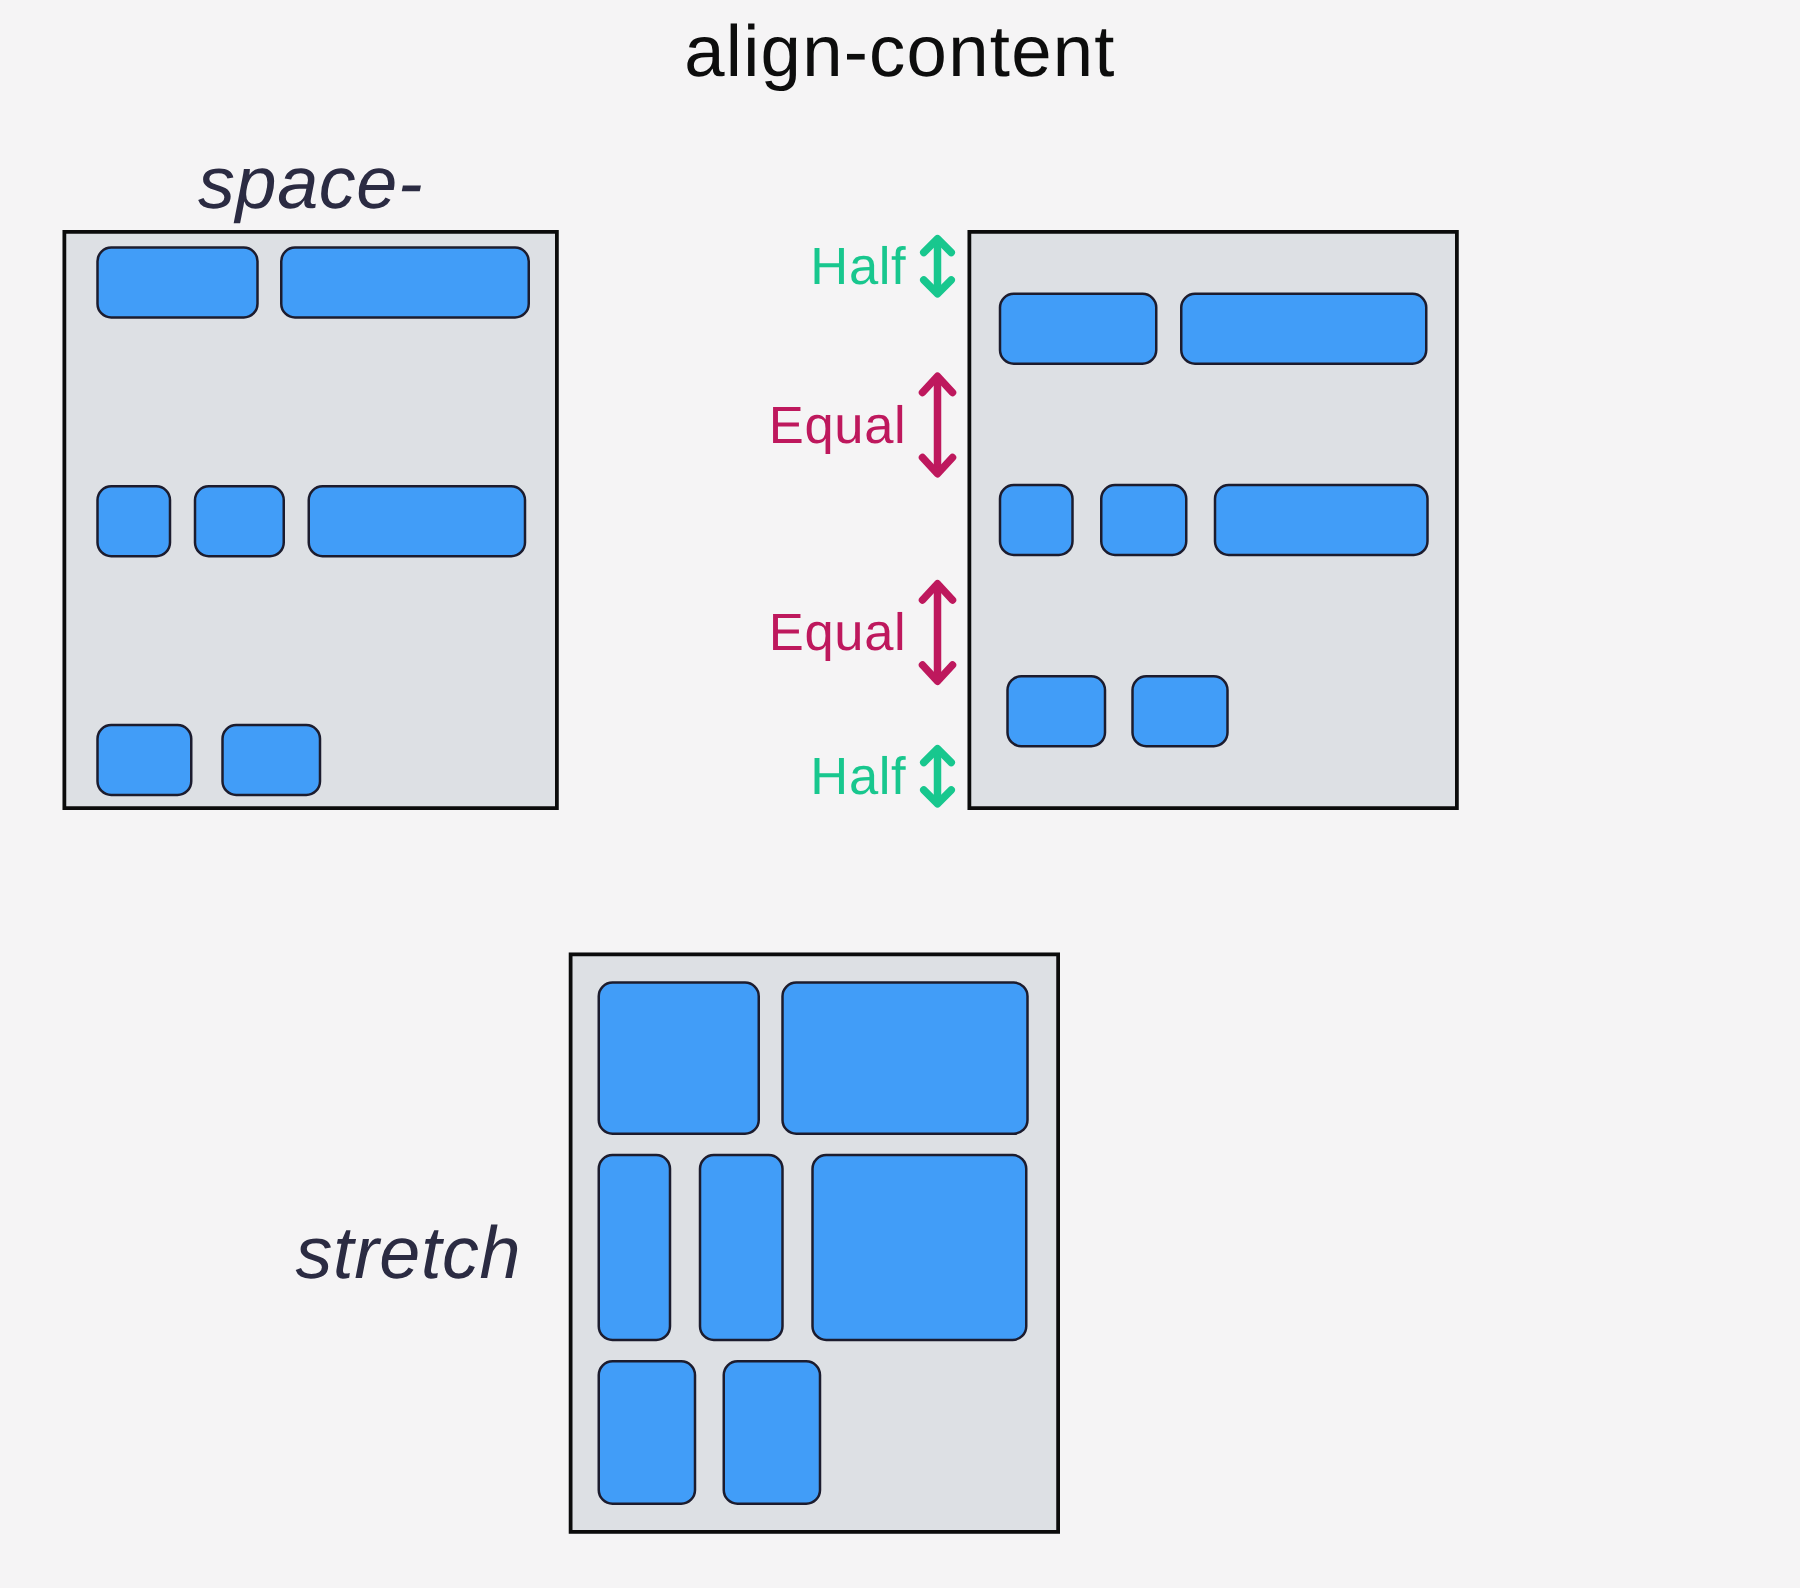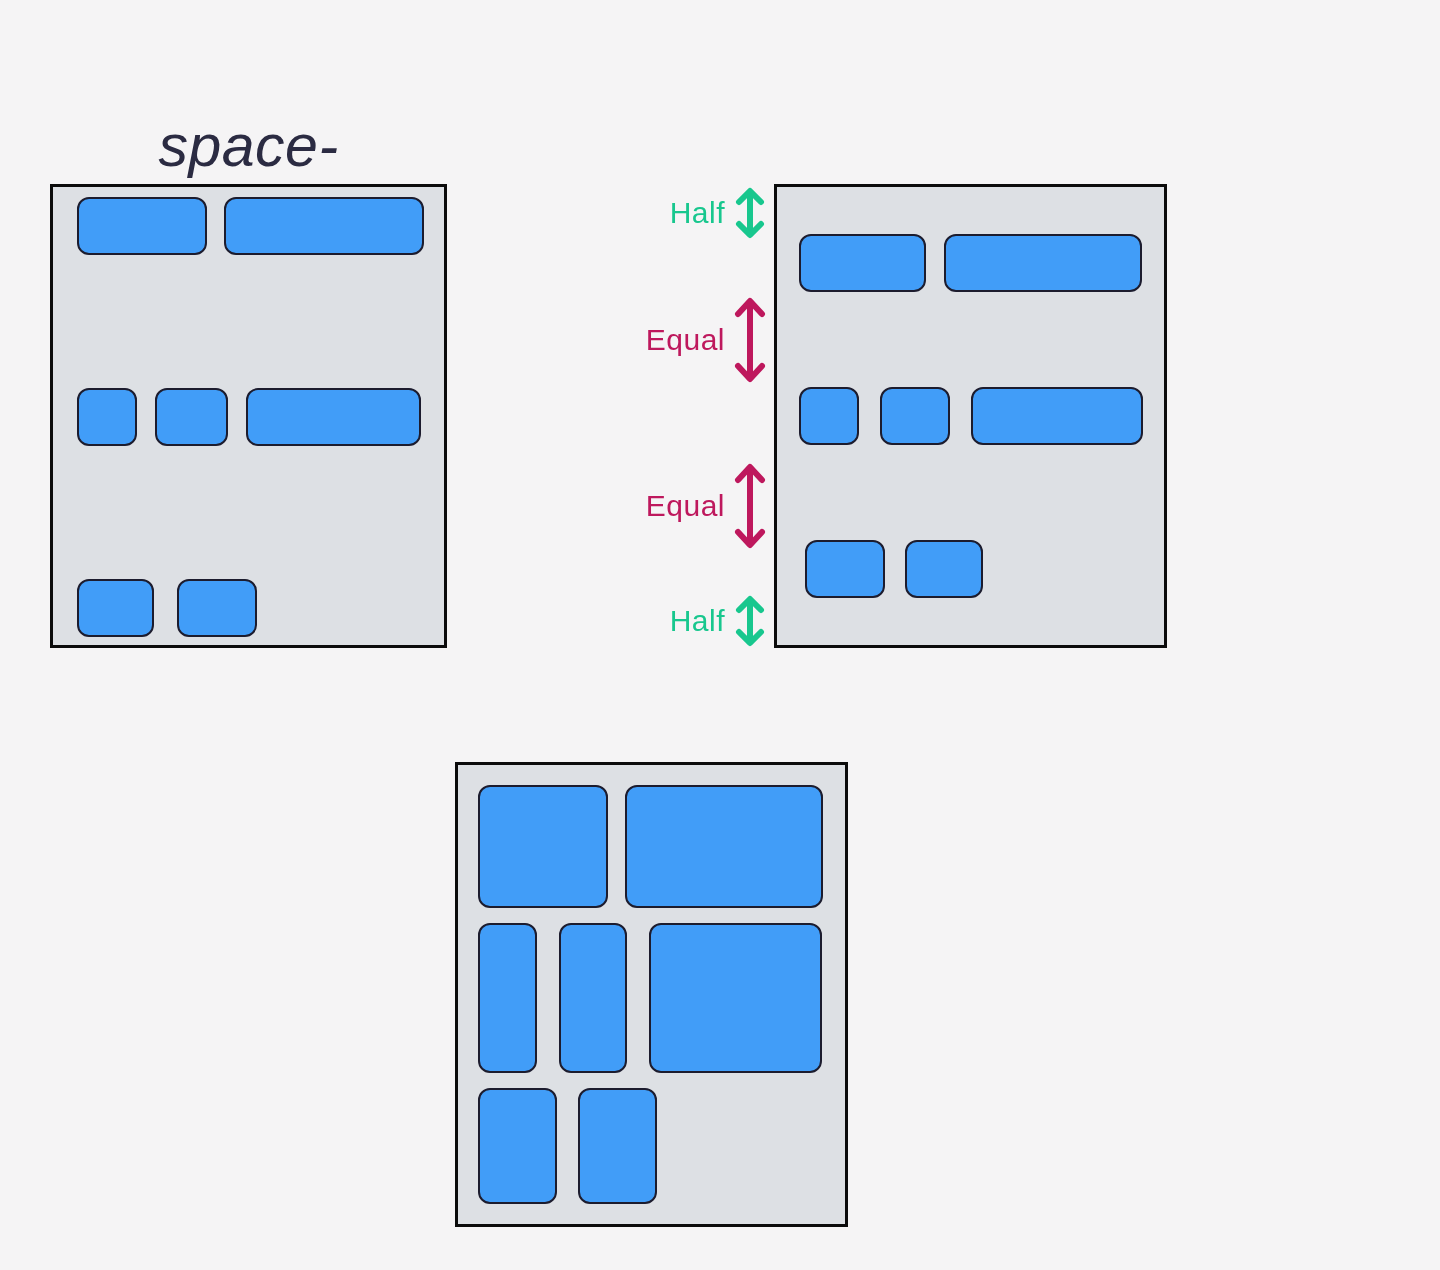--- a/index.html
+++ b/index.html
@@ -85,40 +85,42 @@
   .w173{width:173px} .w175{width:175px} .w198{width:198px} .w200{width:200px}
 
   .annot {
     position: absolute;
     display: flex;
     align-items: center;
     gap: 8px;
     right: 673px;
   }
   .annot-label {
-    font-size: 30px;
+    font-size: 42px;
     font-weight: 500;
     letter-spacing: 0.5px;
     line-height: 1;
   }
   .annot svg { display: block; flex: none; }
   .green { color: #18c78e; }
   .red   { color: #be185d; }
   .a-half-top    { top: 186px; height: 54px; }
   .a-equal-top   { top: 295px; height: 90px; }
   .a-equal-bottom{ top: 461px; height: 90px; }
   .a-half-bottom { top: 592px; height: 58px; }
 </style>
 </head>
 <body>
 
 <div class="canvas">
 
+  <h1 class="title">align-content</h1>
 
   <div class="panel-label label-between">space-between</div>
+  <div class="panel-label label-stretch">stretch</div>
 
   <div class="container sb">
     <div class="row r1">
       <div class="item w130"></div>
       <div class="item w200"></div>
     </div>
     <div class="row r2">
       <div class="item w60"></div>
       <div class="item w73"></div>
       <div class="item w175"></div>

